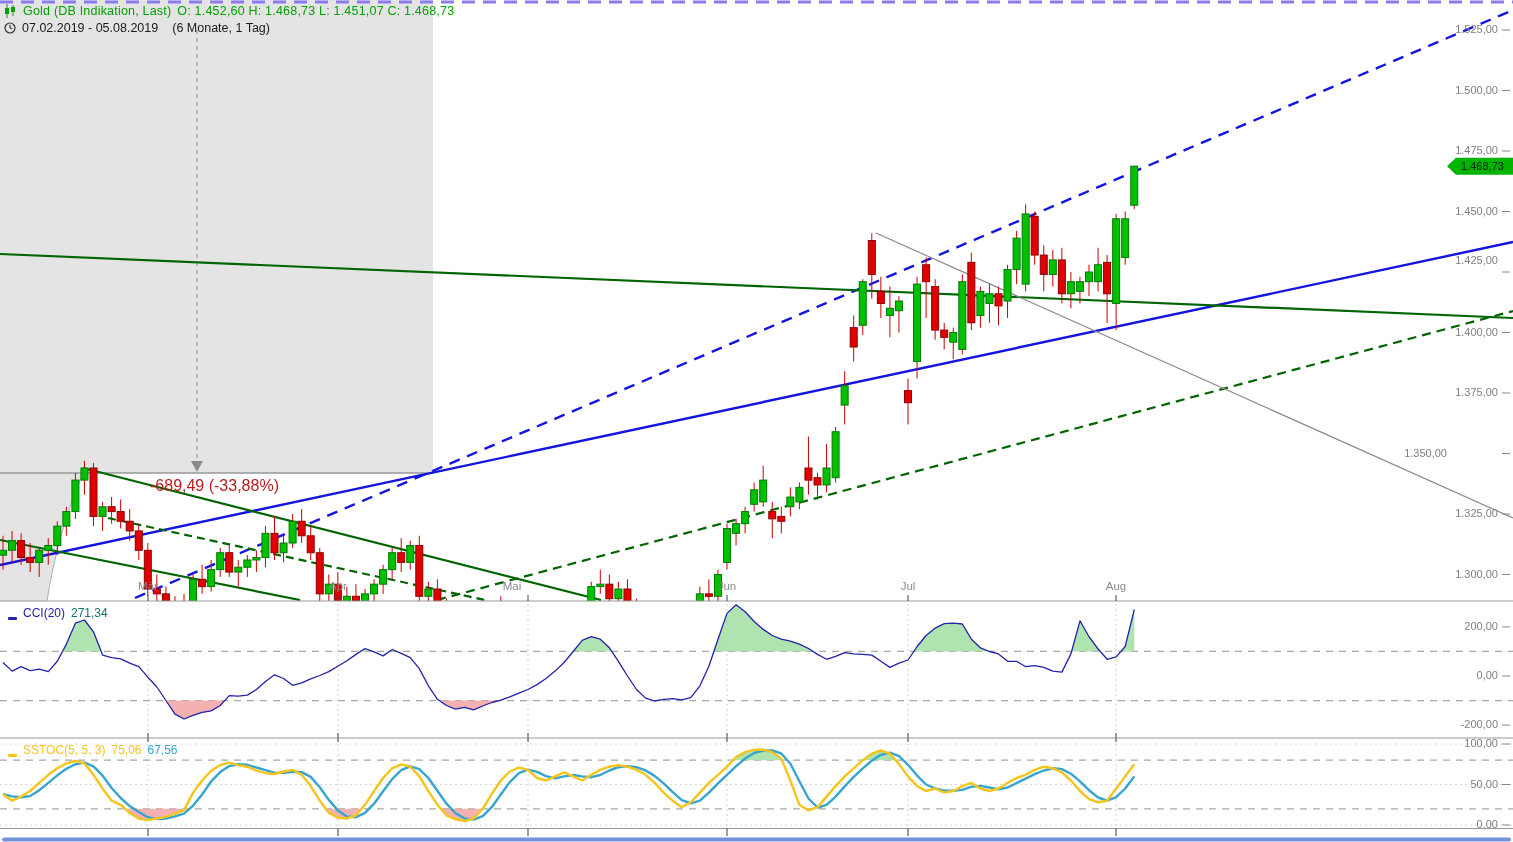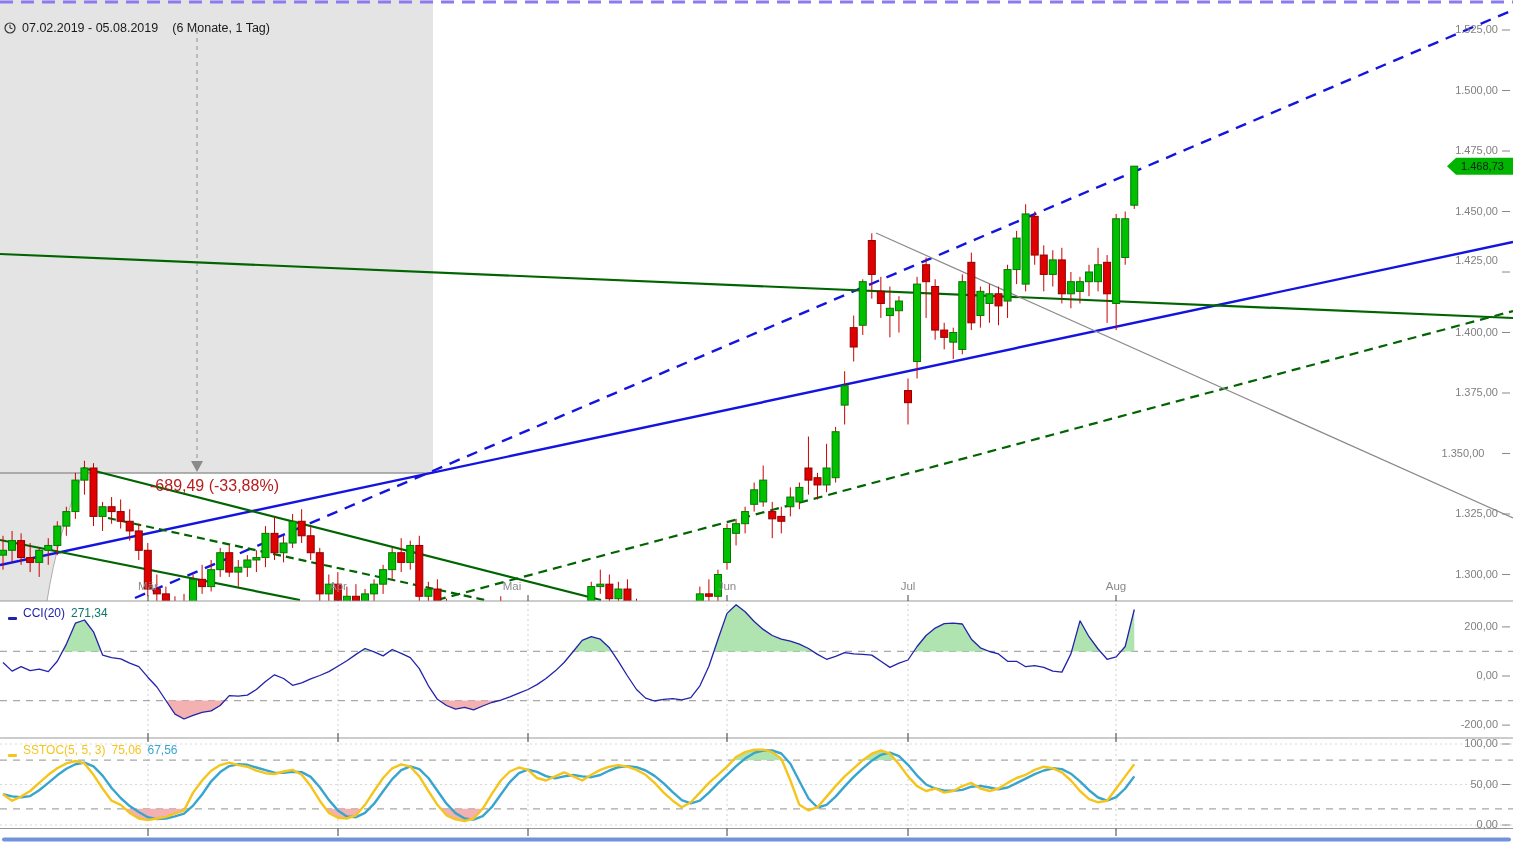--- a/index.html
+++ b/index.html
@@ -378,20 +378,32 @@
       <line x1="1502" y1="626.9" x2="1510" y2="626.9" stroke="#888" stroke-width="1"></line>
       <line x1="1502" y1="676" x2="1510" y2="676" stroke="#888" stroke-width="1"></line>
       <line x1="1502" y1="725.1" x2="1510" y2="725.1" stroke="#888" stroke-width="1"></line>
       <line x1="1502" y1="744" x2="1510" y2="744" stroke="#888" stroke-width="1"></line>
       <line x1="1502" y1="784.5" x2="1510" y2="784.5" stroke="#888" stroke-width="1"></line>
       <line x1="1502" y1="825" x2="1510" y2="825" stroke="#888" stroke-width="1"></line>
       <polygon points="1447,166.17339999999996 1456,157.67339999999996 1513,157.67339999999996 1513,174.67339999999996 1456,174.67339999999996" fill="#00B400"></polygon>
       <rect x="2" y="837.5" width="1509" height="4" rx="2" fill="#5B7FD6" fill-opacity="0.85"></rect>
     </svg>
 
+  <div class="abs hdr">
+    <span class="icwrap">
+      <svg width="13" height="14" viewBox="0 0 13 14">
+        <line x1="3" y1="0" x2="3" y2="14" stroke="#00A300" stroke-width="1"></line>
+        <rect x="1" y="4" width="4" height="6" fill="#00A300"></rect>
+        <line x1="9" y1="1" x2="9" y2="12" stroke="#00A300" stroke-width="1"></line>
+        <rect x="7" y="3" width="4" height="5" fill="#00A300"></rect>
+      </svg>
+    </span>
+    <span class="t">Gold (DB Indikation, Last)</span>
+    <span class="t">O: 1.452,60  H: 1.468,73  L: 1.451,07  C: 1.468,73</span>
+  </div>
   <div class="abs hdr2">
     <span class="icwrap">
       <svg width="12" height="12" viewBox="0 0 12 12">
         <circle cx="6" cy="6" r="5" fill="none" stroke="#333" stroke-width="1.2"></circle>
         <line x1="6" y1="6" x2="6" y2="2.8" stroke="#333" stroke-width="1.1"></line>
         <line x1="6" y1="6" x2="8.4" y2="6.8" stroke="#333" stroke-width="1.1"></line>
       </svg>
     </span>
     <span>07.02.2019 - 05.08.2019</span>
     <span style="margin-left:8px;">(6 Monate, 1 Tag)</span>
@@ -415,21 +427,21 @@
   <div class="abs tagtxt" id="tagTxt" style="left: 1454px; top: 159.673px;">1.468,73</div>
 
   <div id="ylabels">
       <div class="axlbl" style="left: 1428px; top: 23px;">1.525,00</div>
       <div class="axlbl" style="left: 1428px; top: 83.5px;">1.500,00</div>
       <div class="axlbl" style="left: 1428px; top: 144px;">1.475,00</div>
       <div class="axlbl" style="left: 1428px; top: 204.5px;">1.450,00</div>
       <div class="axlbl" style="left: 1428px; top: 254px;">1.425,00</div>
       <div class="axlbl" style="left: 1428px; top: 325.5px;">1.400,00</div>
       <div class="axlbl" style="left: 1428px; top: 386px;">1.375,00</div>
-      <div class="axlbl" style="left: 1428px; top: 446.5px; text-align: center;">1.350,00</div>
+      <div class="axlbl" style="left: 1377px; top: 446.5px;">1.350,00</div>
       <div class="axlbl" style="left: 1428px; top: 507px;">1.325,00</div>
       <div class="axlbl" style="left: 1428px; top: 567.5px;">1.300,00</div>
     </div>
   <div id="mlabels">
       <div class="mlbl" style="left: 126px; top: 580px;">Mär</div>
       <div class="mlbl" style="left: 316px; top: 580px;">Apr</div>
       <div class="mlbl" style="left: 490px; top: 580px;">Mai</div>
       <div class="mlbl" style="left: 705px; top: 580px;">Jun</div>
       <div class="mlbl" style="left: 886px; top: 580px;">Jul</div>
       <div class="mlbl" style="left: 1094px; top: 580px;">Aug</div>

